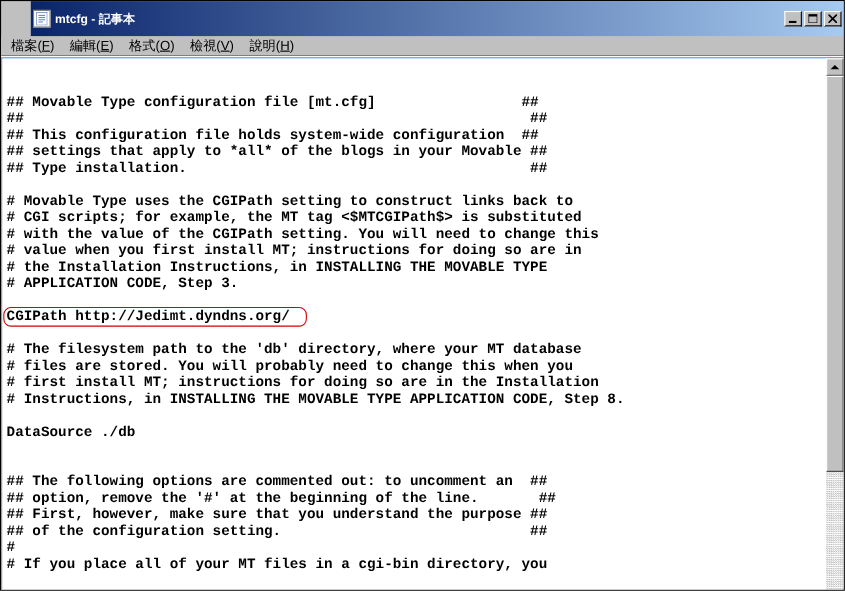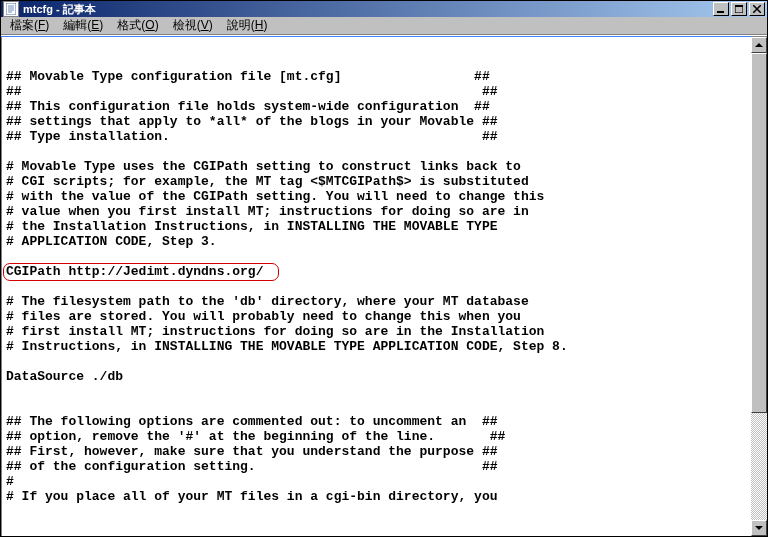--- a/index.html
+++ b/index.html
@@ -12,21 +12,22 @@
     overflow: hidden;
     border: 1px solid #000;
   }
   .window { width: 100%; height: 100%; display: flex; flex-direction: column; }
   .titlebar {
     height: 19px;
     background: linear-gradient(to right, #0a246a, #a6caf0);
     color: #fff;
     display: flex;
     align-items: center;
-    padding: 0 2px;
+    padding: 16px 2px;
+    margin-left: 27px;
   }
   .titlebar .icon {
     width: 16px; height: 16px;
     margin-right: 4px;
     background: #fff;
     border: 1px solid #808080;
     display: flex; align-items: center; justify-content: center;
   }
   .titlebar .icon svg { width: 10px; height: 12px; }
   .titlebar .title { flex: 1; font-weight: bold; font-size: 11px; }

